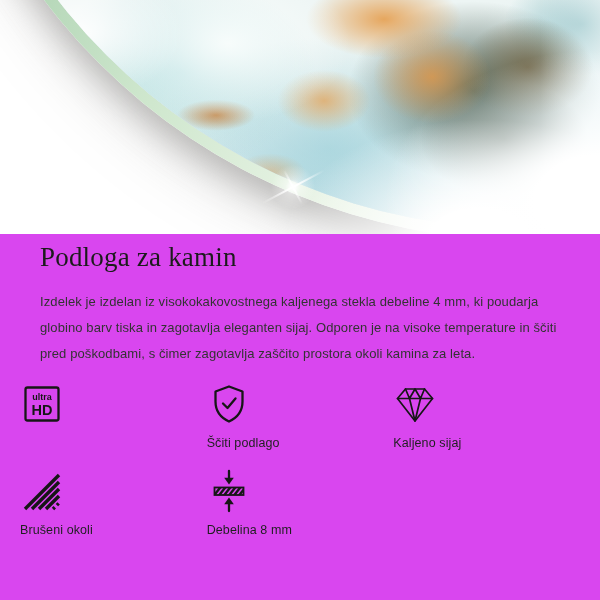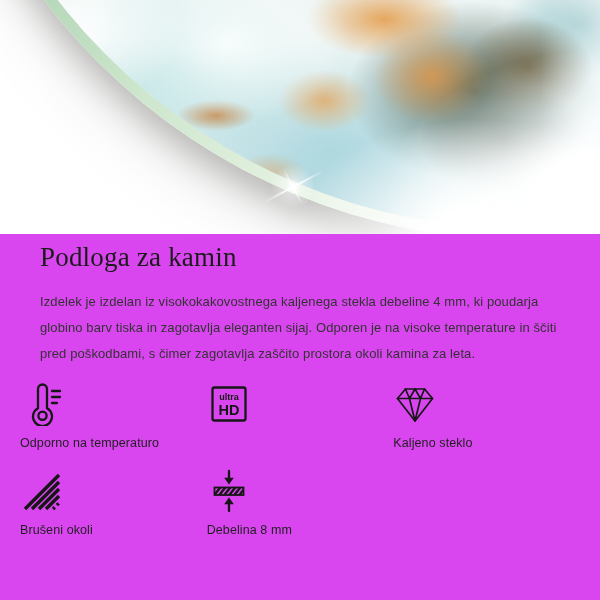--- a/index.html
+++ b/index.html
@@ -79,52 +79,51 @@
   </section>
 
   <section class="content">
     <h1>
       <span>Podloga za kamin</span>
     </h1>
     <p class="desc">Izdelek je izdelan iz visokokakovostnega kaljenega stekla debeline 4 mm, ki poudarja globino barv tiska in zagotavlja eleganten sijaj. Odporen je na visoke temperature in ščiti pred poškodbami, s čimer zagotavlja zaščito prostora okoli kamina za leta.</p>
 
     <div class="features">
 
-      <div class="feature">
-        <span class="icon-box">
-          <svg width="44" height="44" viewBox="0 0 44 44">
-            <path class="stroke" d="M18 26.2 V7 a4.5 4.5 0 0 1 9 0 V26.2 a9.5 9.5 0 1 1 -9 0 Z"></path>
-            <circle class="stroke" cx="22.5" cy="33.8" r="4.1"></circle>
-            <path class="stroke" d="M32 9 H40 M32 15 H40 M32 21 H37"></path>
-          </svg>
-        </span>
-        <span class="label">Odporno na temperaturo</span>
-      </div>
 
       <div class="feature">
         <span class="icon-box">
           <svg width="44" height="44" viewBox="0 0 44 44">
             <rect class="stroke" x="5.5" y="5.5" width="33" height="33" rx="2"></rect>
             <text x="22" y="18" text-anchor="middle" font-family="Liberation Sans, sans-serif" font-size="9" font-weight="600" fill="#161616">ultra</text>
             <text x="22" y="32.5" text-anchor="middle" font-family="Liberation Sans, sans-serif" font-size="14.5" font-weight="700" fill="#161616">HD</text>
           </svg>
         </span>
       </div>
 
+      <div class="feature">
+        <span class="icon-box">
+          <svg width="44" height="44" viewBox="0 0 44 44">
+            <path class="stroke" d="M22 4.5 L35.5 9.5 V19.5 C35.5 29.5 30 35.8 22 39.5 C14 35.8 8.5 29.5 8.5 19.5 V9.5 Z"></path>
+            <path class="stroke" d="M16 21.5 L20.5 26 L28.5 16.5"></path>
+          </svg>
+        </span>
+        <span class="label">Ščiti podlago</span>
+      </div>
 
       <div class="feature">
         <span class="icon-box">
           <svg width="44" height="44" viewBox="0 0 44 44">
             <path class="stroke thin" d="M12.5 7 H31.5 L39.5 16.5 L22 39 L4.5 16.5 Z"></path>
             <path class="stroke thin" d="M4.5 16.5 H39.5"></path>
             <path class="stroke thin" d="M12.5 7 L16.5 16.5 L22 7 L27.5 16.5 L31.5 7"></path>
             <path class="stroke thin" d="M16.5 16.5 L22 39 M27.5 16.5 L22 39"></path>
           </svg>
         </span>
-        <span class="label">Kaljeno steklo</span>
+        <span class="label">Kaljeno sijaj</span>
       </div>
 
       <div class="feature">
         <span class="icon-box">
           <svg width="44" height="44" viewBox="0 0 44 44">
             <g stroke="#161616" stroke-width="3.4" stroke-linecap="butt" fill="none">
               <path d="M5 40 L39 6"></path>
               <path d="M12 40 L39 13"></path>
               <path d="M19 40 L39 20"></path>
               <path d="M26 40 L39 27"></path>

